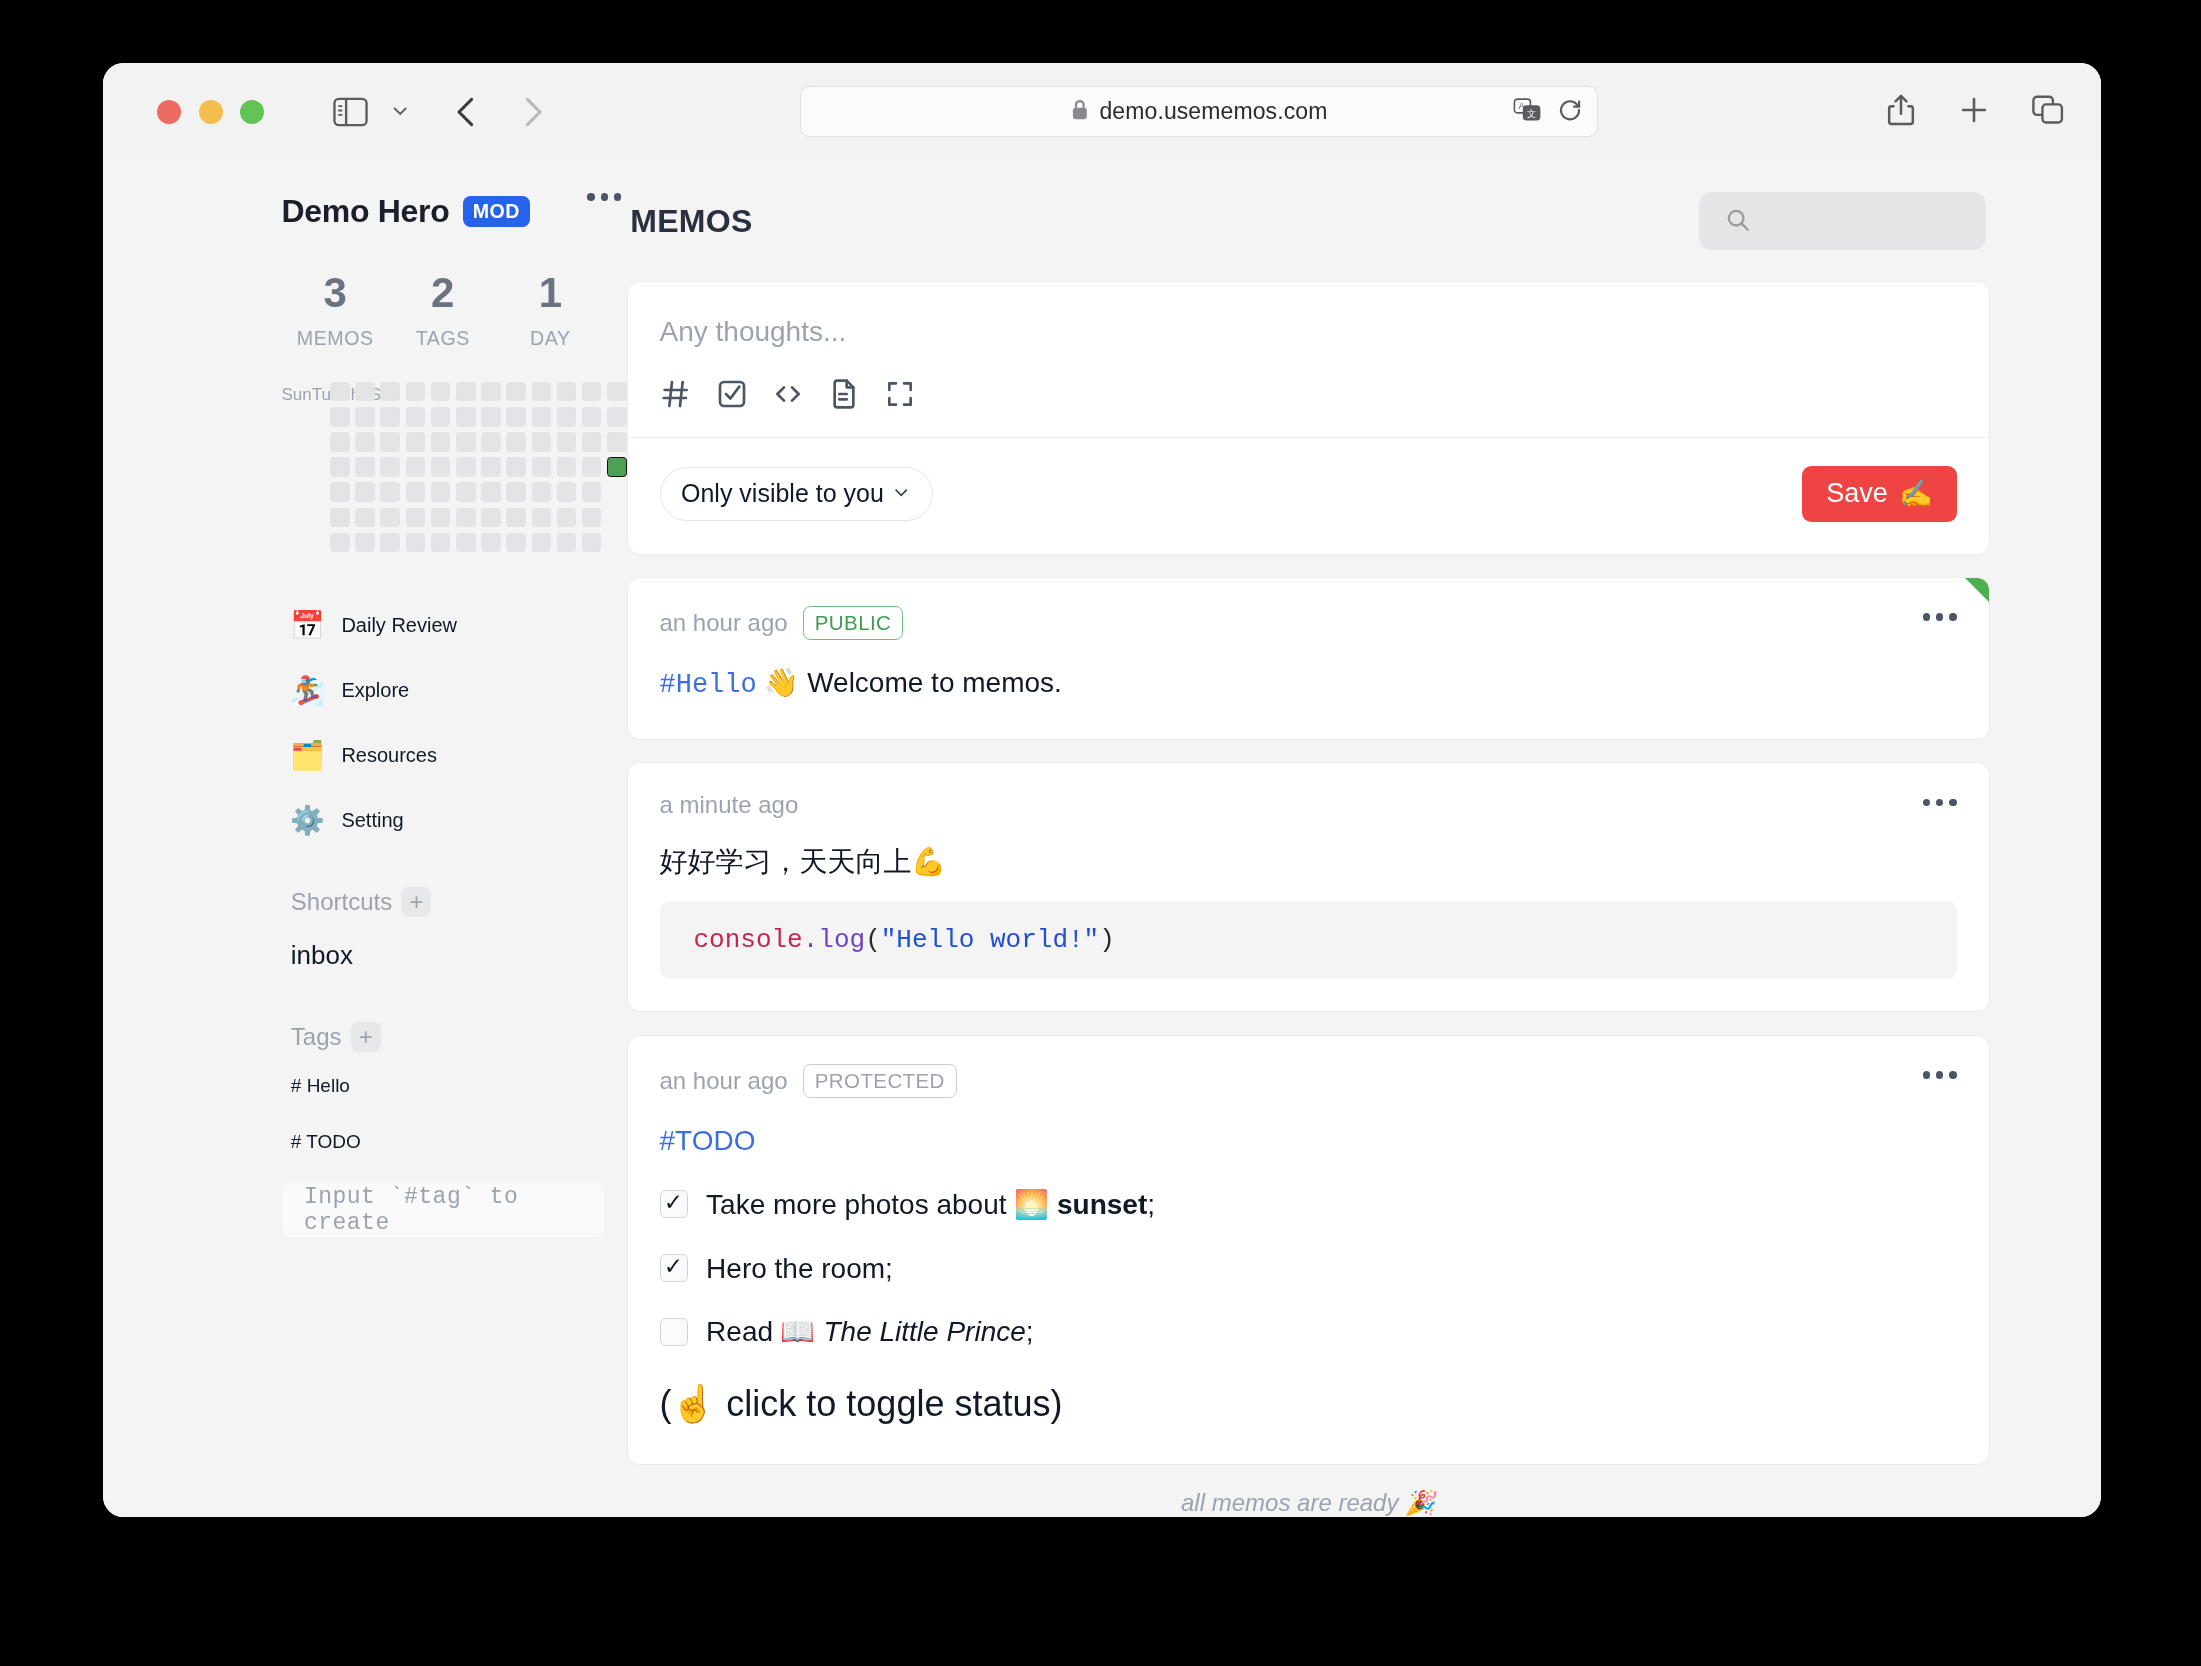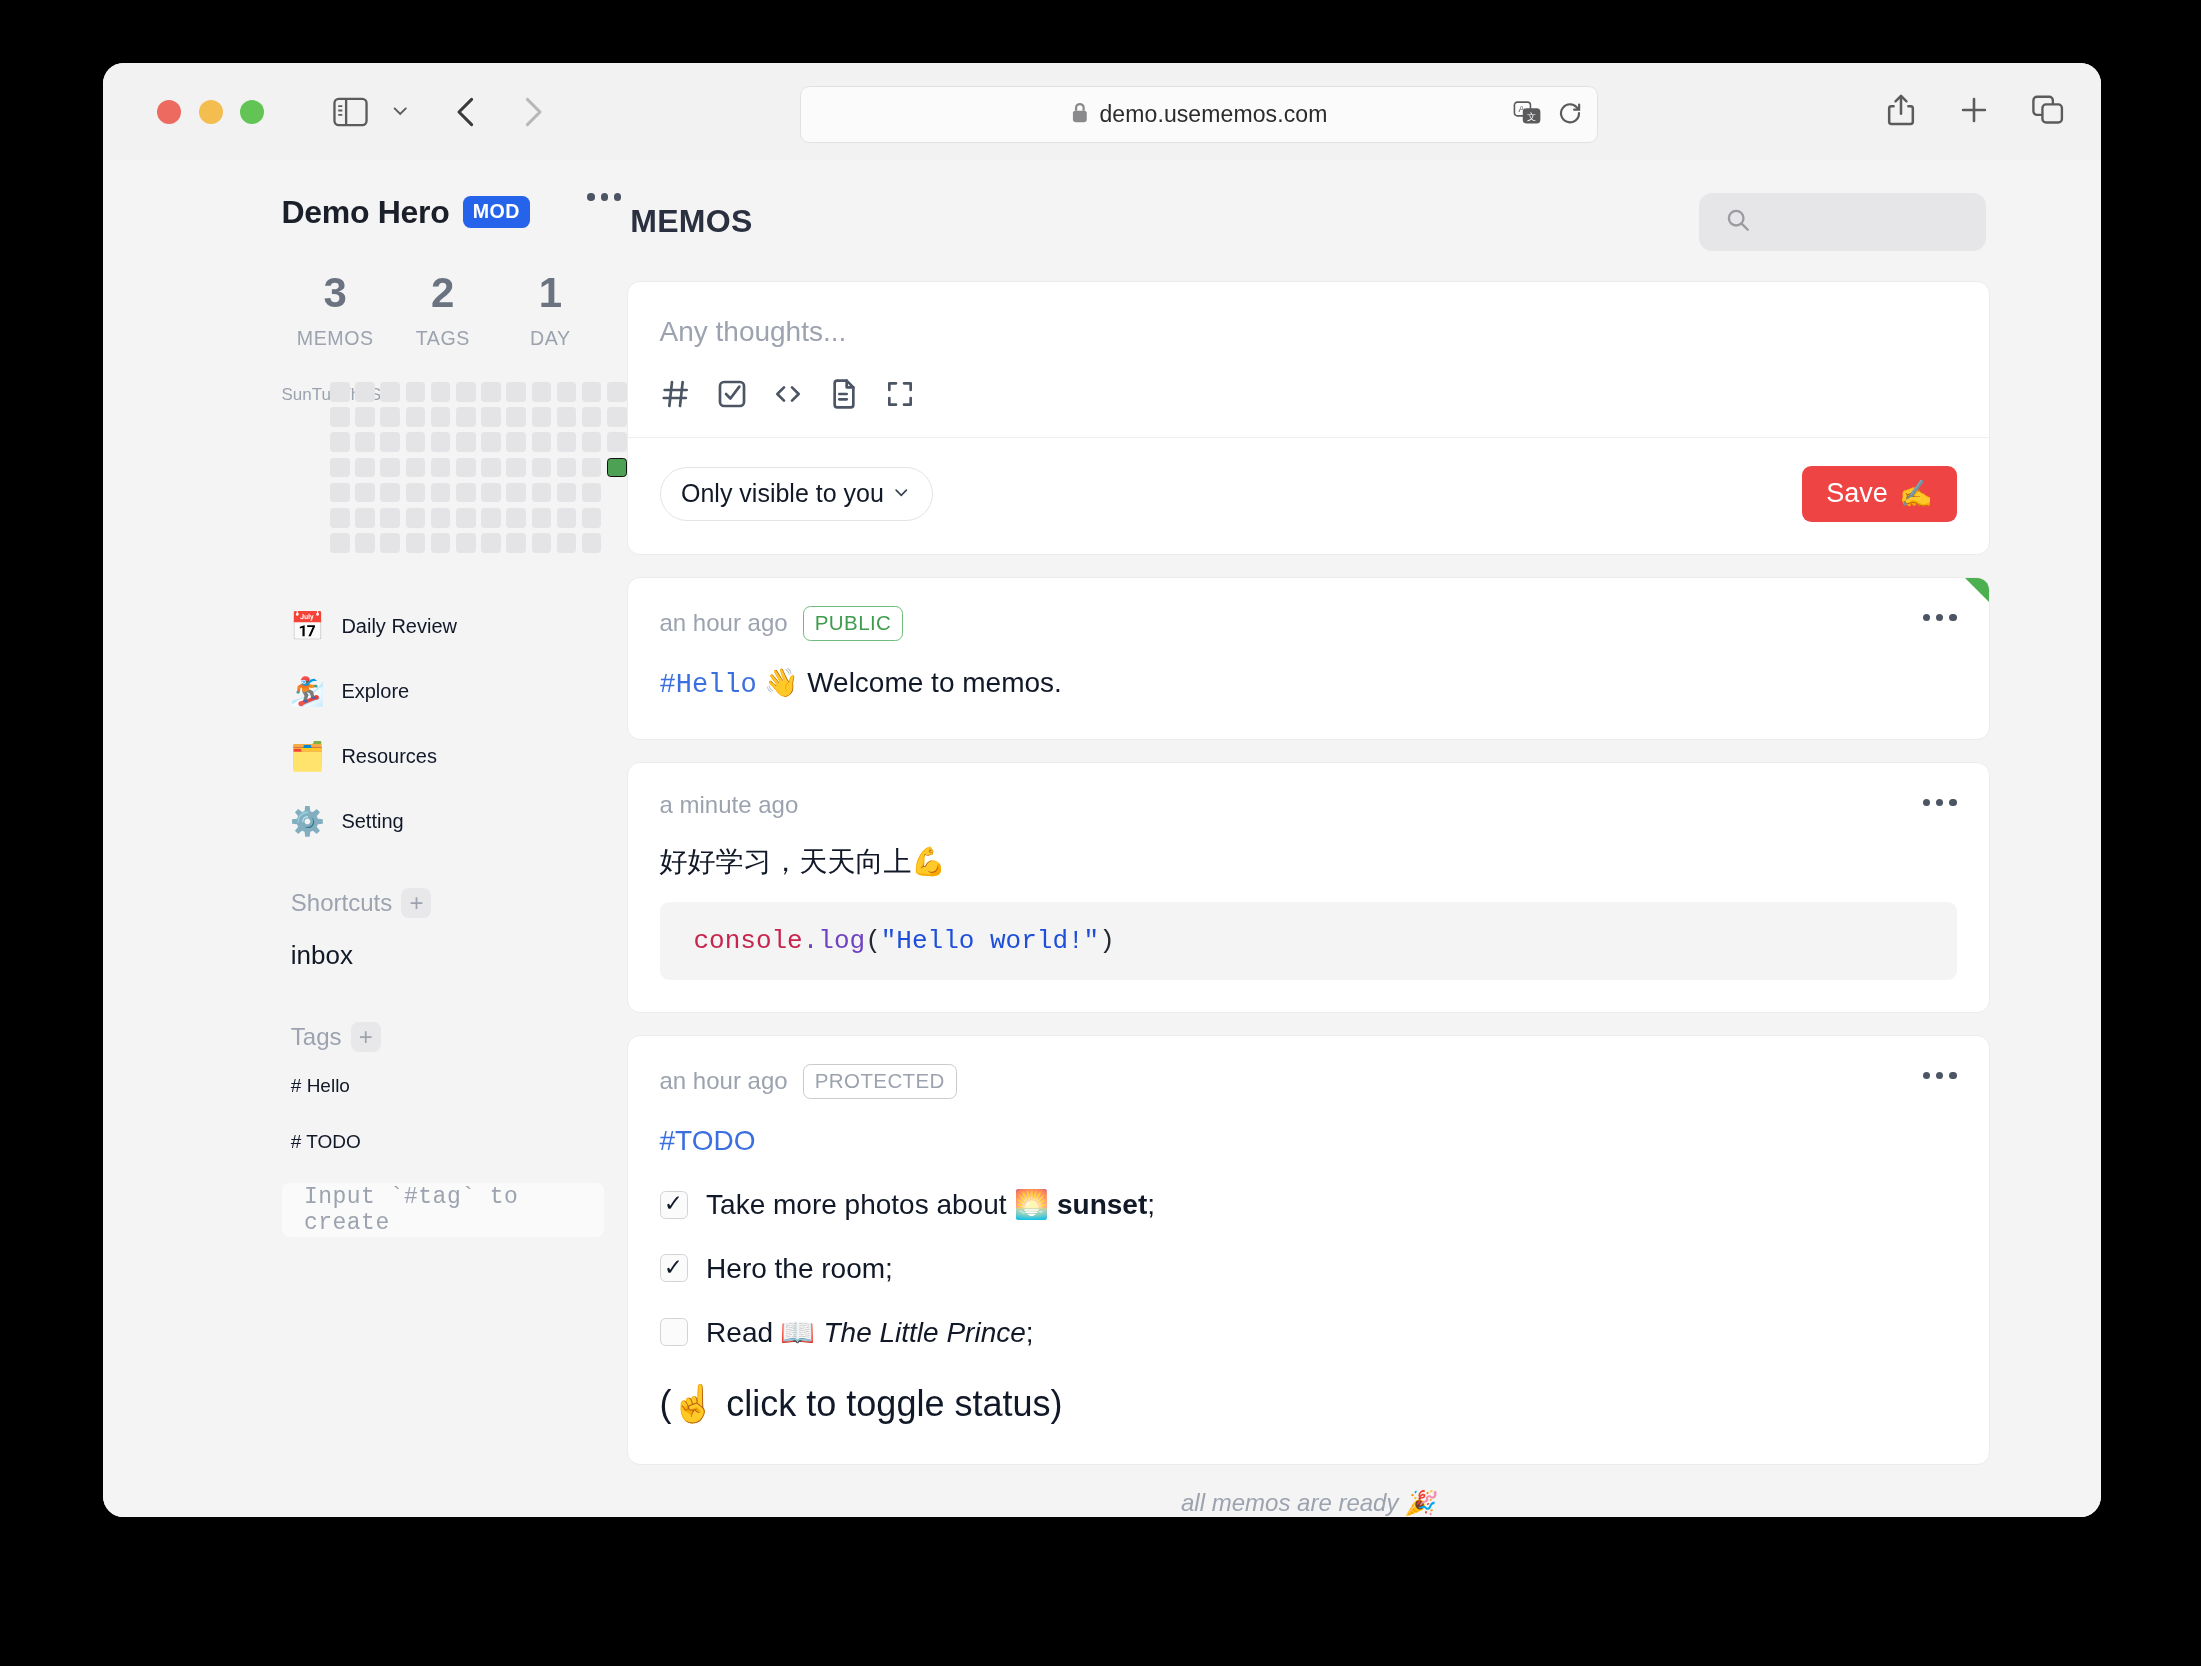--- a/index.html
+++ b/index.html
@@ -41,21 +41,21 @@
     color: #5b5b5d;
   }
   .sidebar-toggle { margin-left: 69px; }
   .chev-down { margin-left: 20.5px; }
   .nav-back { margin-left: 41px; }
   .nav-fwd { margin-left: 39px; }
 
   .url-bar {
     position: absolute;
     left: 697px; top: 23px;
-    width: 798px; height: 57px;
+    width: 798px; height: 51px;
     background: #fbfbfb;
     border: 0.9px solid #e1e1e1;
     border-radius: 9.3px;
     display: flex; align-items: center; justify-content: center;
     gap: 11.2px;
   }
   .url-text {
     font-size: 23px;
     color: #2b2b2b;
     letter-spacing: 0.1px;
@@ -70,20 +70,21 @@
   }
 
   
   .page {
     position: relative;
     height: calc(100% - 97px);
     background: #f4f4f5;
     display: flex;
     justify-content: center;
     padding-top: 24px;
+    align-items: flex-end;
   }
   .page-inner { display: flex; width: 1827px; }
 
   
   .sidebar { width: 438px; padding: 0 22.4px 0 93px; flex: none; }
 
   .user-row { display: flex; align-items: center; position: relative; height: 56px; }
   .user-name { font-size: 32px; font-weight: 700; color: #1b1f2a; letter-spacing: -0.3px; }
   .mod-badge {
     margin-left: 13px;

